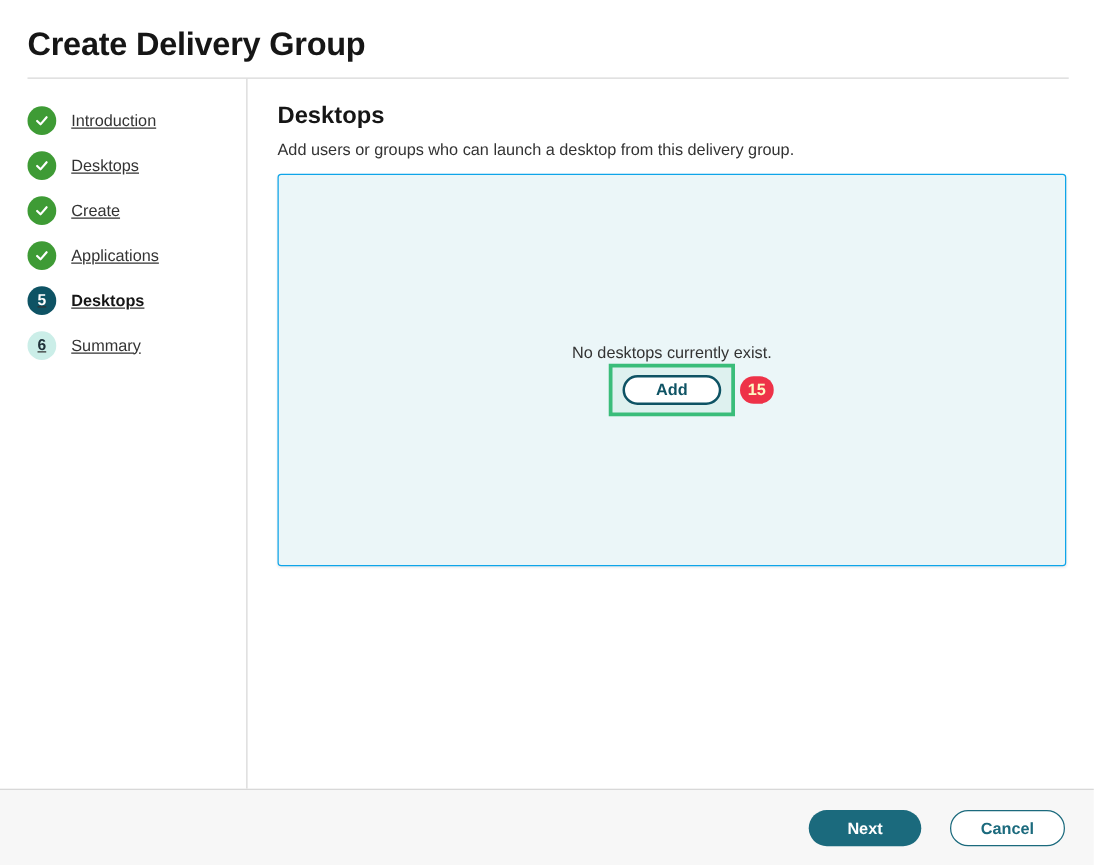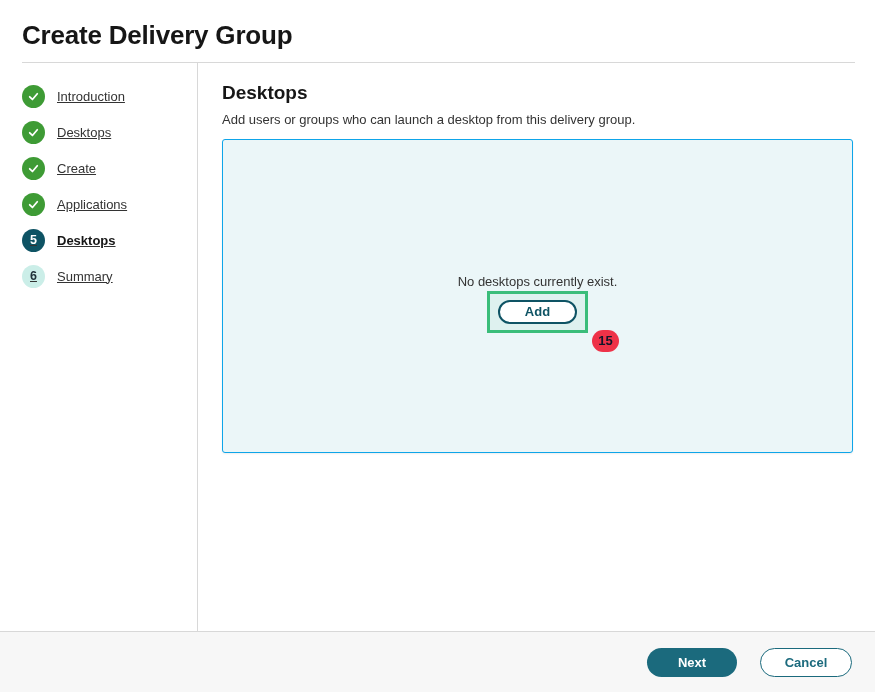--- a/index.html
+++ b/index.html
@@ -63,23 +63,23 @@
   .add-btn{
     width:79px;height:24px;border-radius:12px;
     border:2px solid var(--step-current);background:#ffffff;
     color:var(--step-current);font-size:13px;font-weight:700;
     font-family:"Liberation Sans",sans-serif;cursor:pointer;
     display:inline-flex;align-items:center;justify-content:center;padding:0;
   }
   .badge{
     position:absolute;left:100%;margin-left:4px;top:50%;transform:translateY(-50%);
     min-width:27px;height:22px;padding:0 6px;border-radius:11px;
-    background:var(--annotation-red);color:#0f172a;
+    background:var(--annotation-red);color:#fef9c3;
     font-size:13px;font-weight:700;
-    display:inline-flex;align-items:center;justify-content:center;margin-top:29px;
+    display:inline-flex;align-items:center;justify-content:center;
   }
   .footer{
     position:absolute;left:0;bottom:0;width:875px;height:61px;
     background:#f7f7f7;border-top:1px solid #d8d8d8;
     display:flex;align-items:center;justify-content:flex-end;
     gap:12px;padding-right:23px;
   }
   .btn{
     height:29px;border-radius:15px;font-size:13px;font-weight:700;
     font-family:"Liberation Sans",sans-serif;cursor:pointer;

